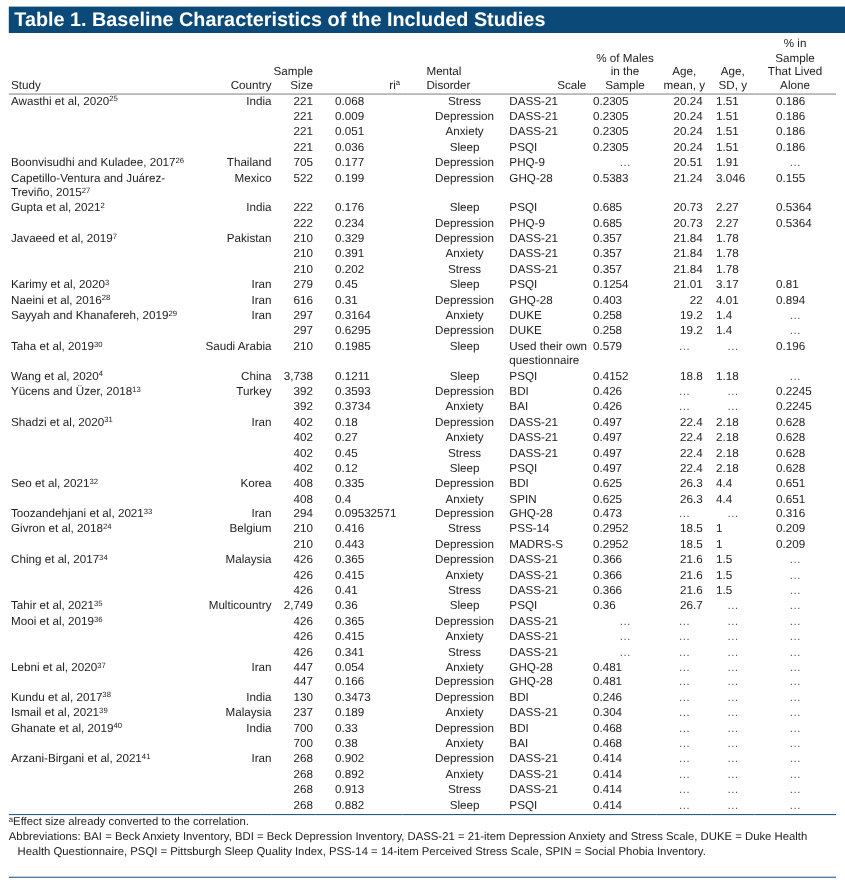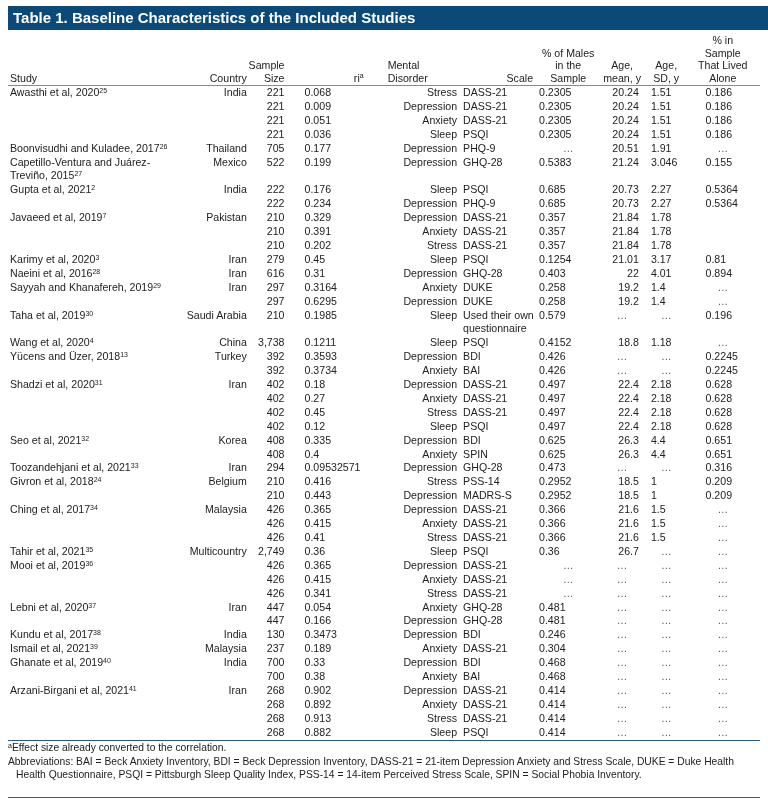--- a/index.html
+++ b/index.html
@@ -1,28 +1,28 @@
 <!DOCTYPE html>
 <html><head>
 <meta charset="utf-8">
 <style>
   html, body { margin: 0; padding: 0; background: #ffffff; }
   body { width: 768px; height: 809px; overflow: hidden; font-family: "Liberation Sans", sans-serif; color: #222; }
-  .title-bar { position: absolute; left: 8px; top: 6px; width: 761px; height: 24px; background: #0b4a78; color: #fff; font-weight: bold; font-size: 15px; line-height: 24px; padding-left: 5px; box-sizing: border-box; }
+  .title-bar { position: absolute; left: 8px; top: 6px; width: 761px; height: 24px; background: #0b4a78; color: #fff; font-weight: bold; font-size: 18px; line-height: 24px; padding-left: 5px; box-sizing: border-box; }
   table { position: absolute; left: 8px; top: 34px; width: 752px; border-collapse: collapse; font-size: 10.6px; }
   th { font-weight: normal; vertical-align: bottom; line-height: 12.5px; padding: 0; }
   thead tr th { border-bottom: 1.5px solid #8a8a8a; padding-bottom: 1px; }
   td { padding: 0; line-height: 13.9px; vertical-align: top; white-space: nowrap; }
   .c-study { width: 174px; text-align: left; padding-left: 2px; }
   .c-country { width: 66px; text-align: right; }
   th.c-country { text-align: right; padding-right: 0; }
   .c-size { width: 38px; text-align: right; padding-right: 2px; }
   .c-ri { width: 62px; text-align: left; padding-left: 18px; }
   th.c-ri { text-align: right; padding-right: 2px; padding-left: 0; }
-  .c-disorder { width: 72px; text-align: right; padding-left: 22px; }
+  .c-disorder { width: 72px; text-align: center; padding-left: 22px; }
   th.c-disorder { text-align: left; padding-left: 22px; }
   .c-scale { width: 72px; text-align: left; padding-left: 6px; }
   th.c-scale { text-align: right; padding-right: 6px; }
   .c-males { width: 62px; text-align: left; }
   th.c-males { text-align: center; }
   .c-mean { width: 44px; text-align: right; padding-right: 8px; }
   th.c-mean { text-align: center; padding-right: 0; }
   .c-sd { width: 36px; text-align: left; padding-left: 4px; }
   th.c-sd { text-align: center; padding-left: 0; }
   .c-alone { width: 58px; text-align: left; padding-left: 20px; }

